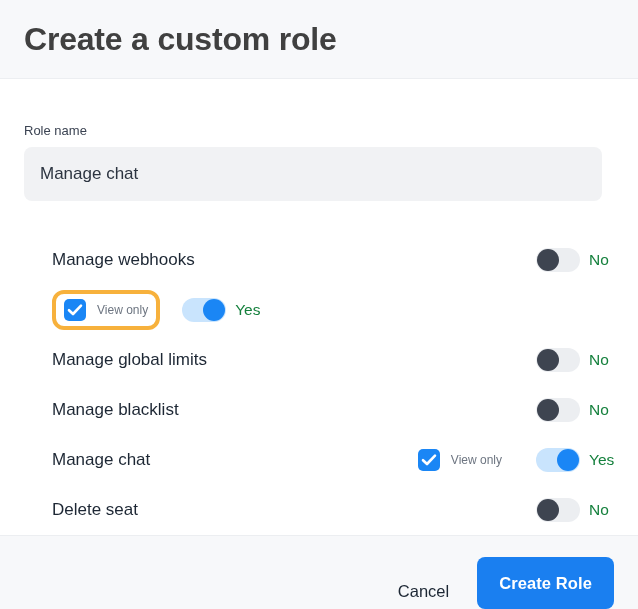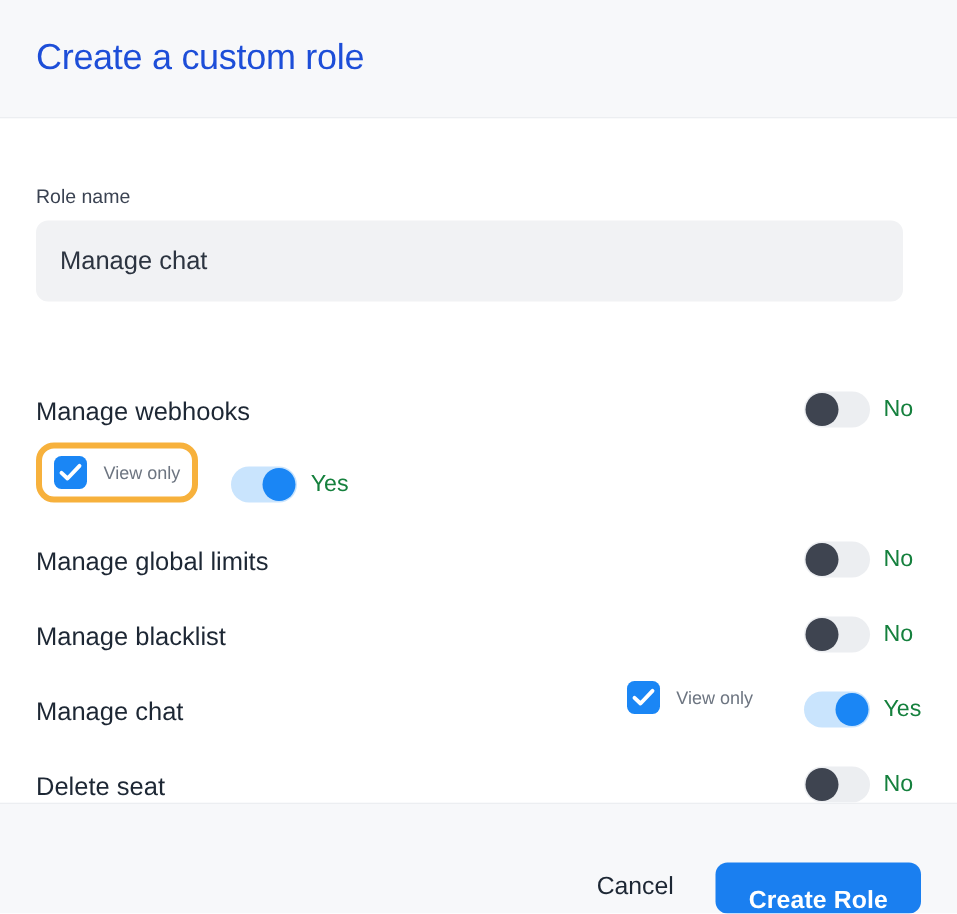--- a/index.html
+++ b/index.html
@@ -19,23 +19,23 @@
   
   .modal-header {
     height: 79px;
     flex: 0 0 79px;
     background: #f7f8fa;
     border-bottom: 1px solid #eceef1;
     display: flex; align-items: center;
     padding: 0 24px;
   }
   .modal-title {
-    font-size: 24px;
-    font-weight: normal;
-    color: #1d4ed8;
+    font-size: 32px;
+    font-weight: bold;
+    color: #404040;
     letter-spacing: -0.2px;
   }
 
   
   .modal-body {
     flex: 1 1 auto;
     background: #ffffff;
     padding: 0 24px;
     overflow: hidden;
     position: relative;
@@ -57,22 +57,23 @@
     color: #2c3440;
     padding: 0 16px;
     display: block;
   }
 
   
   .perm-list { margin-top: 34px; }
   .perm-row {
     height: 50px;
     display: flex;
-    align-items: flex-end;
-    position: relative;
+    align-items: center;
+    position: relative;
+    margin-left: 28px;
   }
   .perm-label {
     font-size: 17px;
     color: #1d2734;
     flex: 1 1 auto;
     white-space: nowrap;
   }
 
   
   .viewonly {
@@ -154,21 +155,21 @@
   }
   .btn-primary {
     background: #1a7ff0;
     border: none;
     border-radius: 8px;
     font-family: "Liberation Sans", sans-serif;
     font-size: 16.5px;
     font-weight: bold;
     color: #ffffff;
     padding: 16px 22px;
-    height: 34px;
+    height: 52px;
     cursor: pointer;
     letter-spacing: 0.1px;
   }
 </style>
 </head>
 <body>
 
 <div class="modal">
 
   <div class="modal-header">

